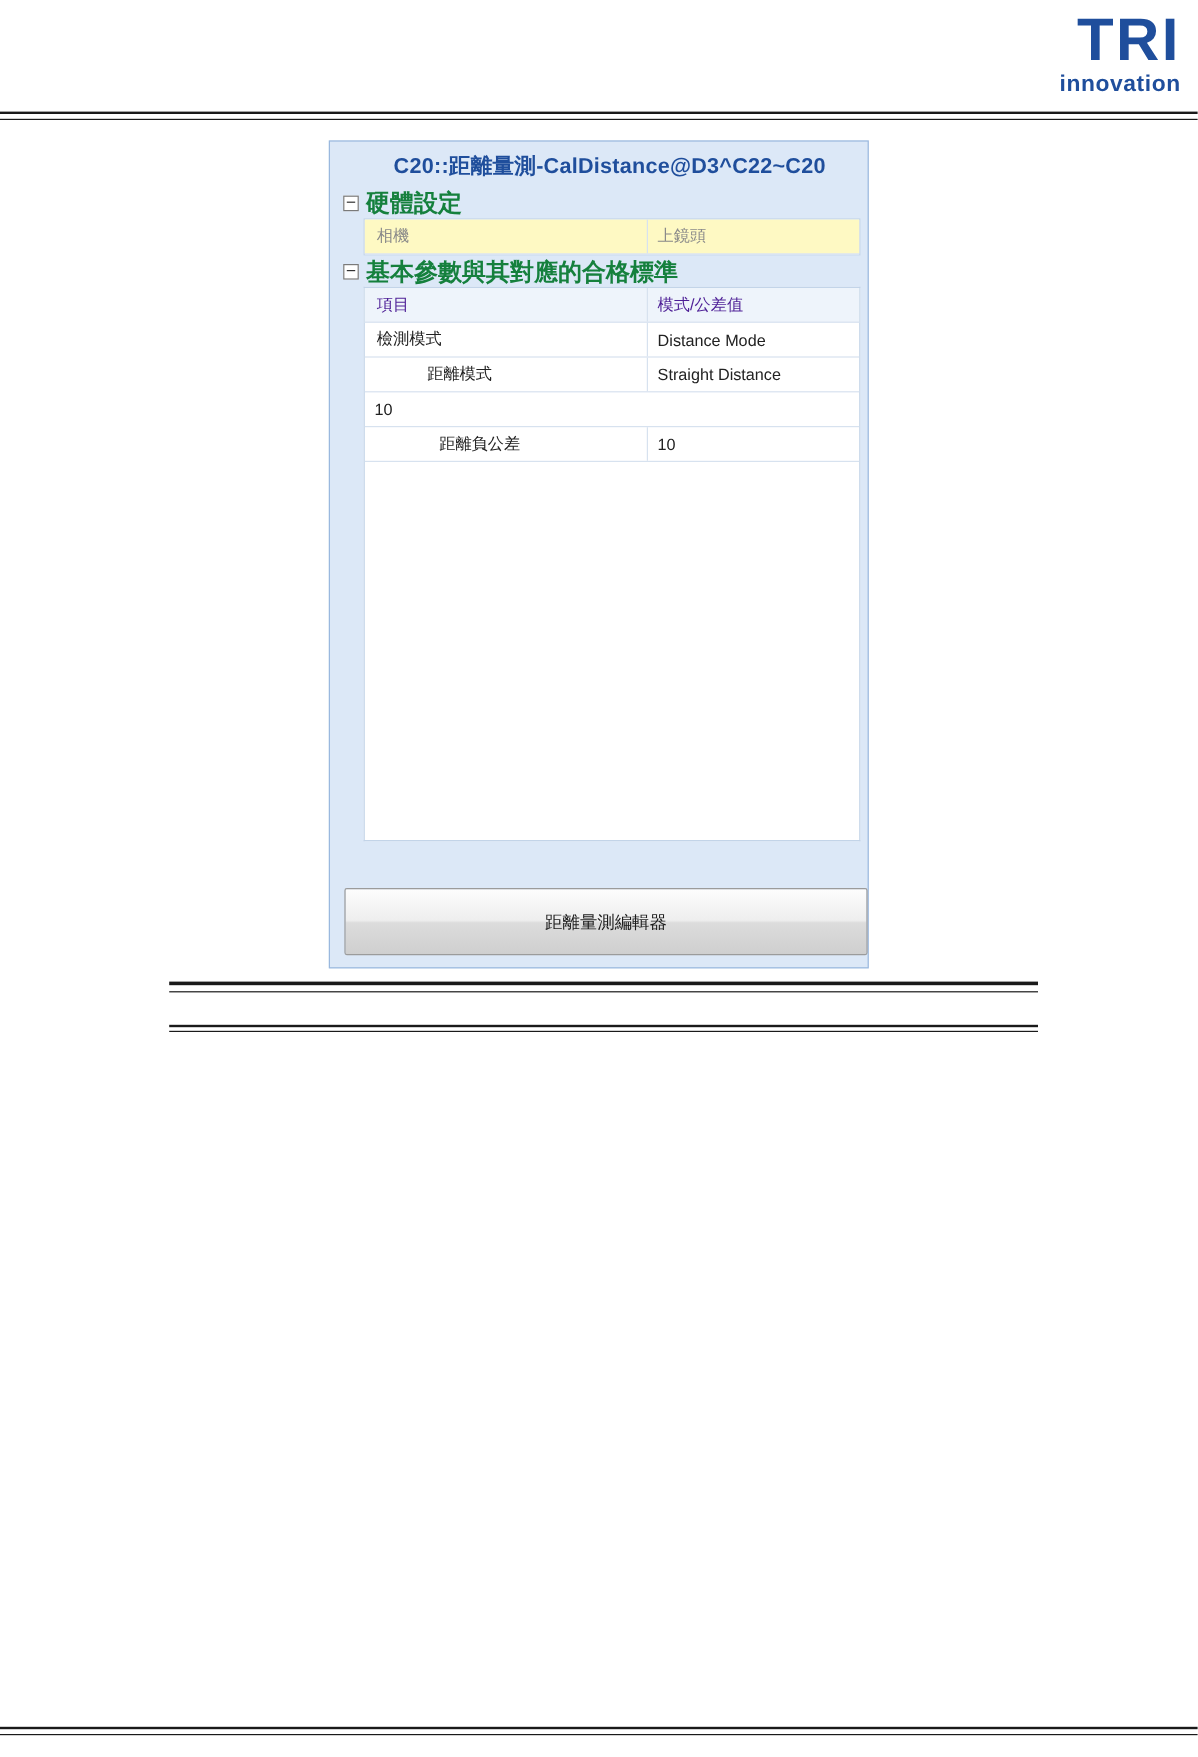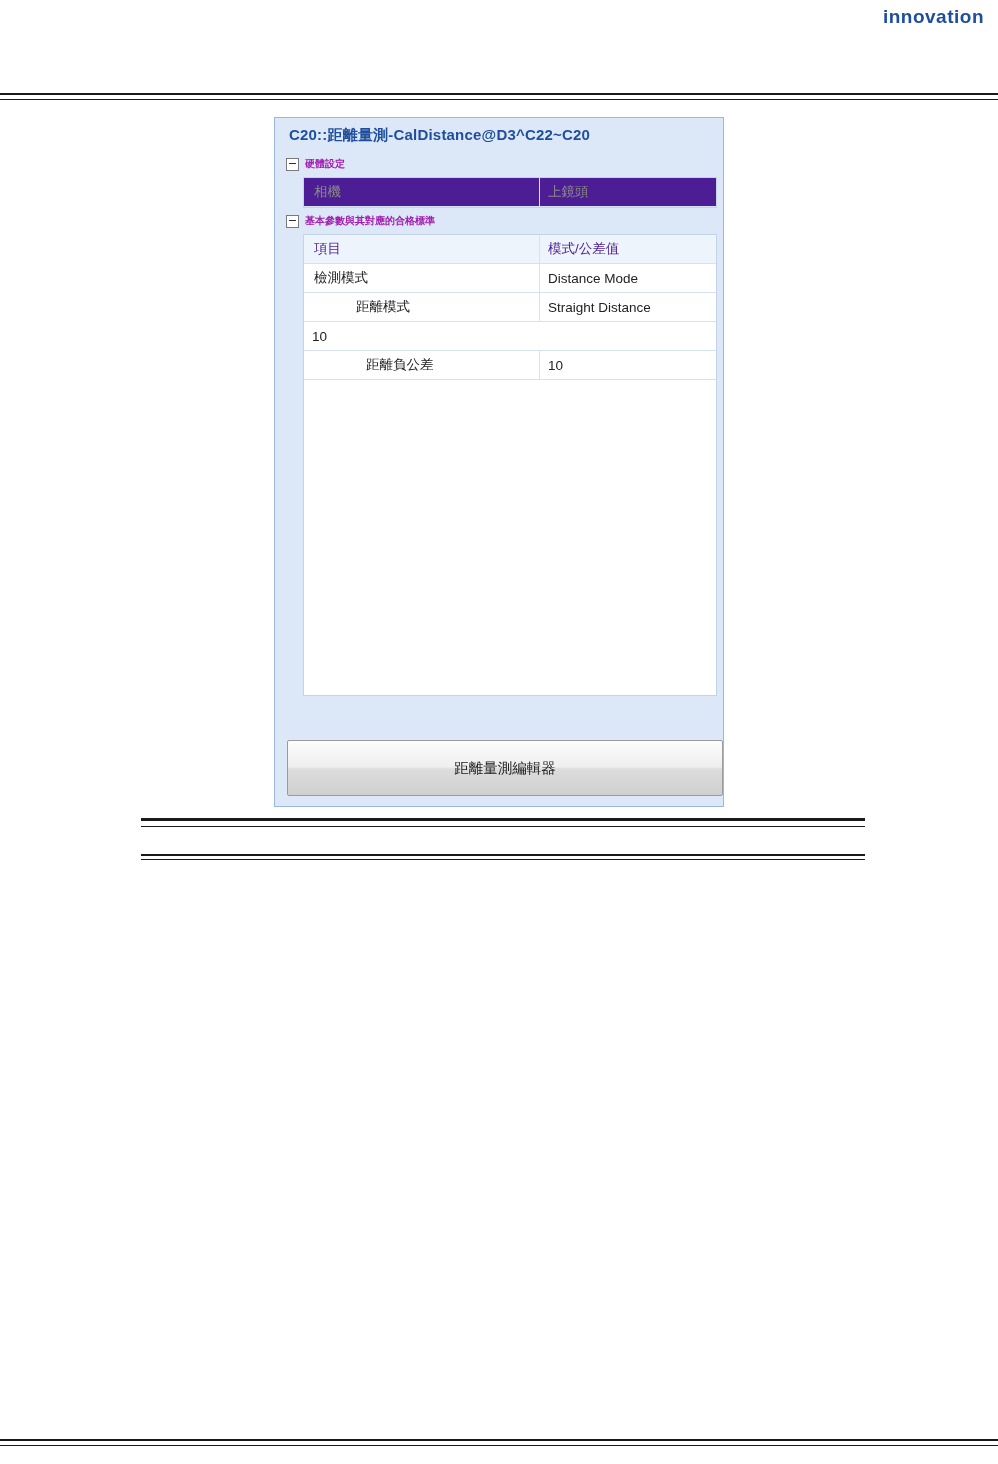--- a/index.html
+++ b/index.html
@@ -56,26 +56,27 @@
     left: 274px;
     top: 117px;
     width: 450px;
     height: 690px;
     background: #dce8f7;
     border: 1px solid #9ab8de;
     box-sizing: border-box;
     padding: 5px 6px 6px 6px;
   }
   .panel-title {
-    font-size: 15px;
+    font-size: 18px;
     font-weight: bold;
     color: #1f4e9c;
     padding: 3px 0 6px 8px;
     white-space: nowrap;
     letter-spacing: 0.2px;
+    margin-left: 39px;
   }
   .group-row {
     display: flex;
     align-items: center;
     height: 26px;
     background: #dce8f7;
   }
   .expander {
     width: 22px;
     display: flex;
@@ -92,23 +93,23 @@
   .expander-box::before {
     content: "";
     position: absolute;
     left: 2px;
     right: 2px;
     top: 4px;
     height: 1px;
     background: #333;
   }
   .group-label {
-    font-size: 10px;
-    font-weight: bold;
-    color: #a21caf;
+    font-size: 20px;
+    font-weight: bold;
+    color: #15803d;
     padding-left: 2px;
   }
   .grid {
     margin-left: 22px;
     border: 1px solid #c3d4e8;
     border-bottom: none;
     background: #ffffff;
     box-sizing: border-box;
   }
   .grid.head-only {
@@ -144,21 +145,21 @@
     padding-left: 8px;
     white-space: nowrap;
   }
   .row.header-row .cell-key,
   .row.header-row .cell-val {
     color: #4c1d95;
   }
   .row.muted .cell-key,
   .row.muted .cell-val {
     color: #8a8a8a;
-    background: #4c1d95;
+    background: #fef9c3;
   }
   .indent-1 { padding-left: 52px; }
   .indent-2 { padding-left: 62px; }
   .blank-area {
     margin-left: 22px;
     height: 316px;
     background: #ffffff;
     border: 1px solid #c3d4e8;
     border-top: none;
     box-sizing: border-box;
@@ -207,20 +208,21 @@
     bottom: 18px;
     height: 4px;
     border-top: 2px solid #1a1a1a;
     border-bottom: 1px solid #1a1a1a;
   }
 </style>
 </head>
 <body>
 
 <div class="logo">
+  <div class="logo-mark">TRI</div>
   <div class="logo-sub">innovation</div>
 </div>
 <div class="header-rule"></div>
 
 <div class="panel">
 
   <div class="panel-title">C20::距離量測-CalDistance@D3^C22~C20</div>
 
   <div class="group-row">
     <span class="expander">

